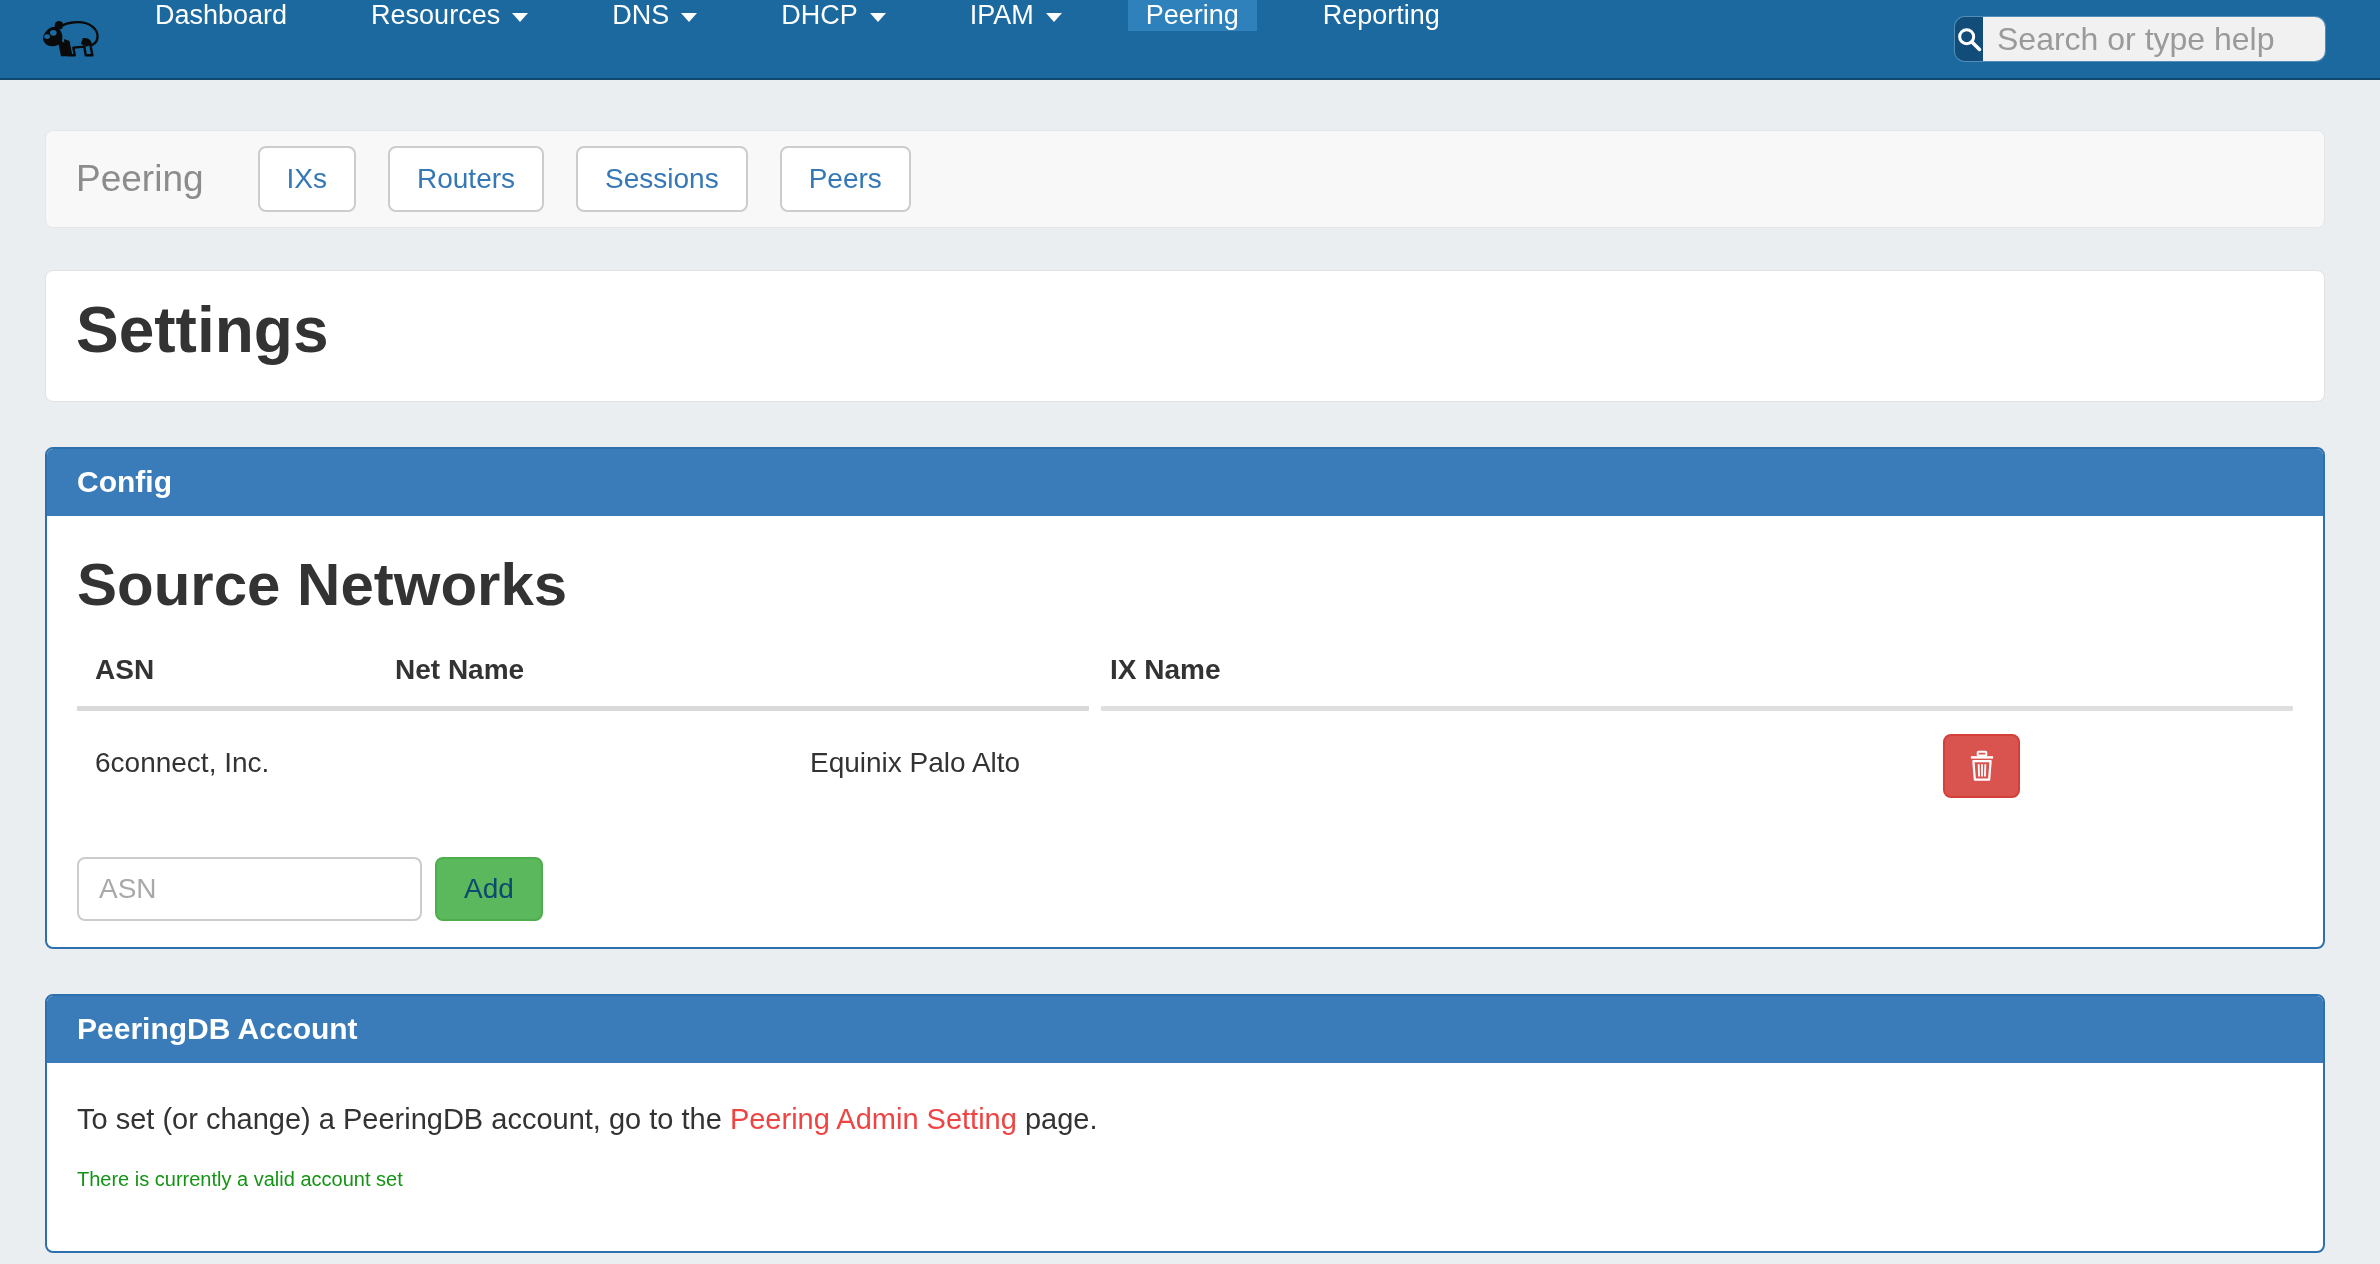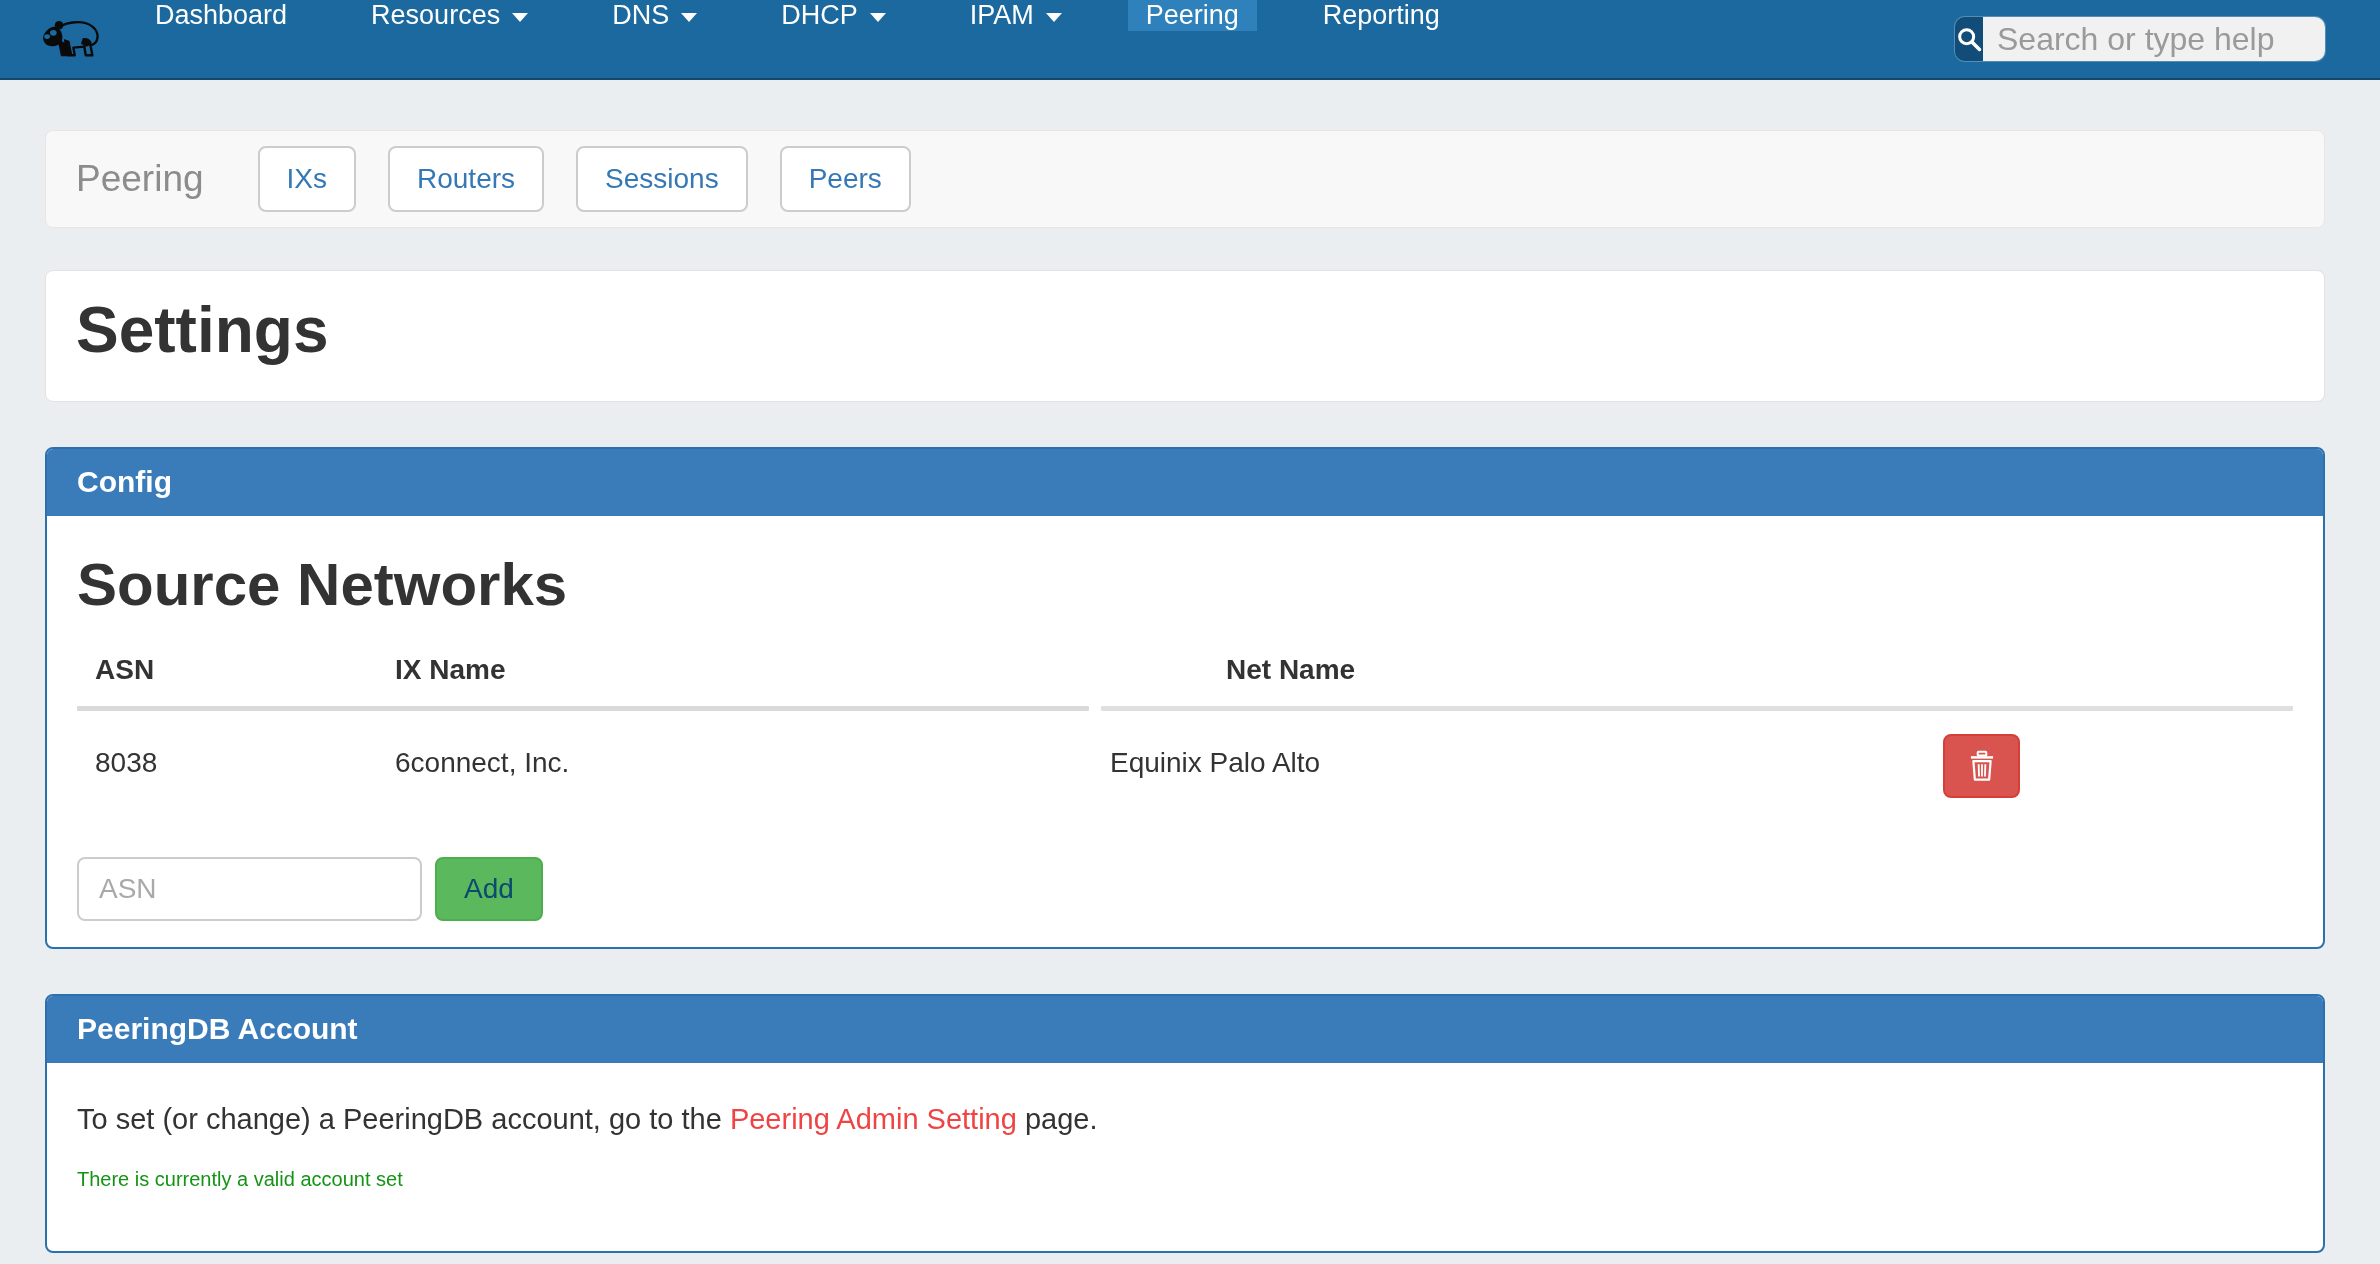--- a/index.html
+++ b/index.html
@@ -261,31 +261,30 @@
   </div>
 
   <div class="panel">
     <div class="panel-heading">Config</div>
     <div class="panel-body">
       <div class="section-title">Source Networks</div>
 
       <div class="sn-table">
         <div class="sn-row sn-head">
           <div class="sn-cell col-asn">ASN</div>
+          <div class="sn-cell col-net">Net Name</div>
           <div class="sn-cell col-ix">IX Name</div>
-          <div class="sn-cell col-net">Net Name</div>
           <div class="sn-cell col-act"></div>
         </div>
         <div class="sn-divider">
           <div class="seg-left"></div>
           <div class="seg-gap"></div>
           <div class="seg-right"></div>
         </div>
         <div class="sn-row sn-data">
-          <div class="sn-cell col-asn">8038</div>
           <div class="sn-cell col-net">6connect, Inc.</div>
           <div class="sn-cell col-ix">Equinix Palo Alto</div>
           <div class="sn-cell col-act">
             <button class="btn-delete">
               <svg width="30" height="32" viewBox="0 0 24 26">
                 <rect x="8.5" y="1.5" width="7" height="3" rx="0.5" fill="none" stroke="#fff" stroke-width="1.6"></rect>
                 <line x1="3" y1="6" x2="21" y2="6" stroke="#fff" stroke-width="2"></line>
                 <path d="M5 9 L6.2 24 H17.8 L19 9 Z" fill="none" stroke="#fff" stroke-width="1.8" stroke-linejoin="round"></path>
                 <line x1="9.3" y1="11.5" x2="9.6" y2="21.5" stroke="#fff" stroke-width="1.5"></line>
                 <line x1="12" y1="11.5" x2="12" y2="21.5" stroke="#fff" stroke-width="1.5"></line>

